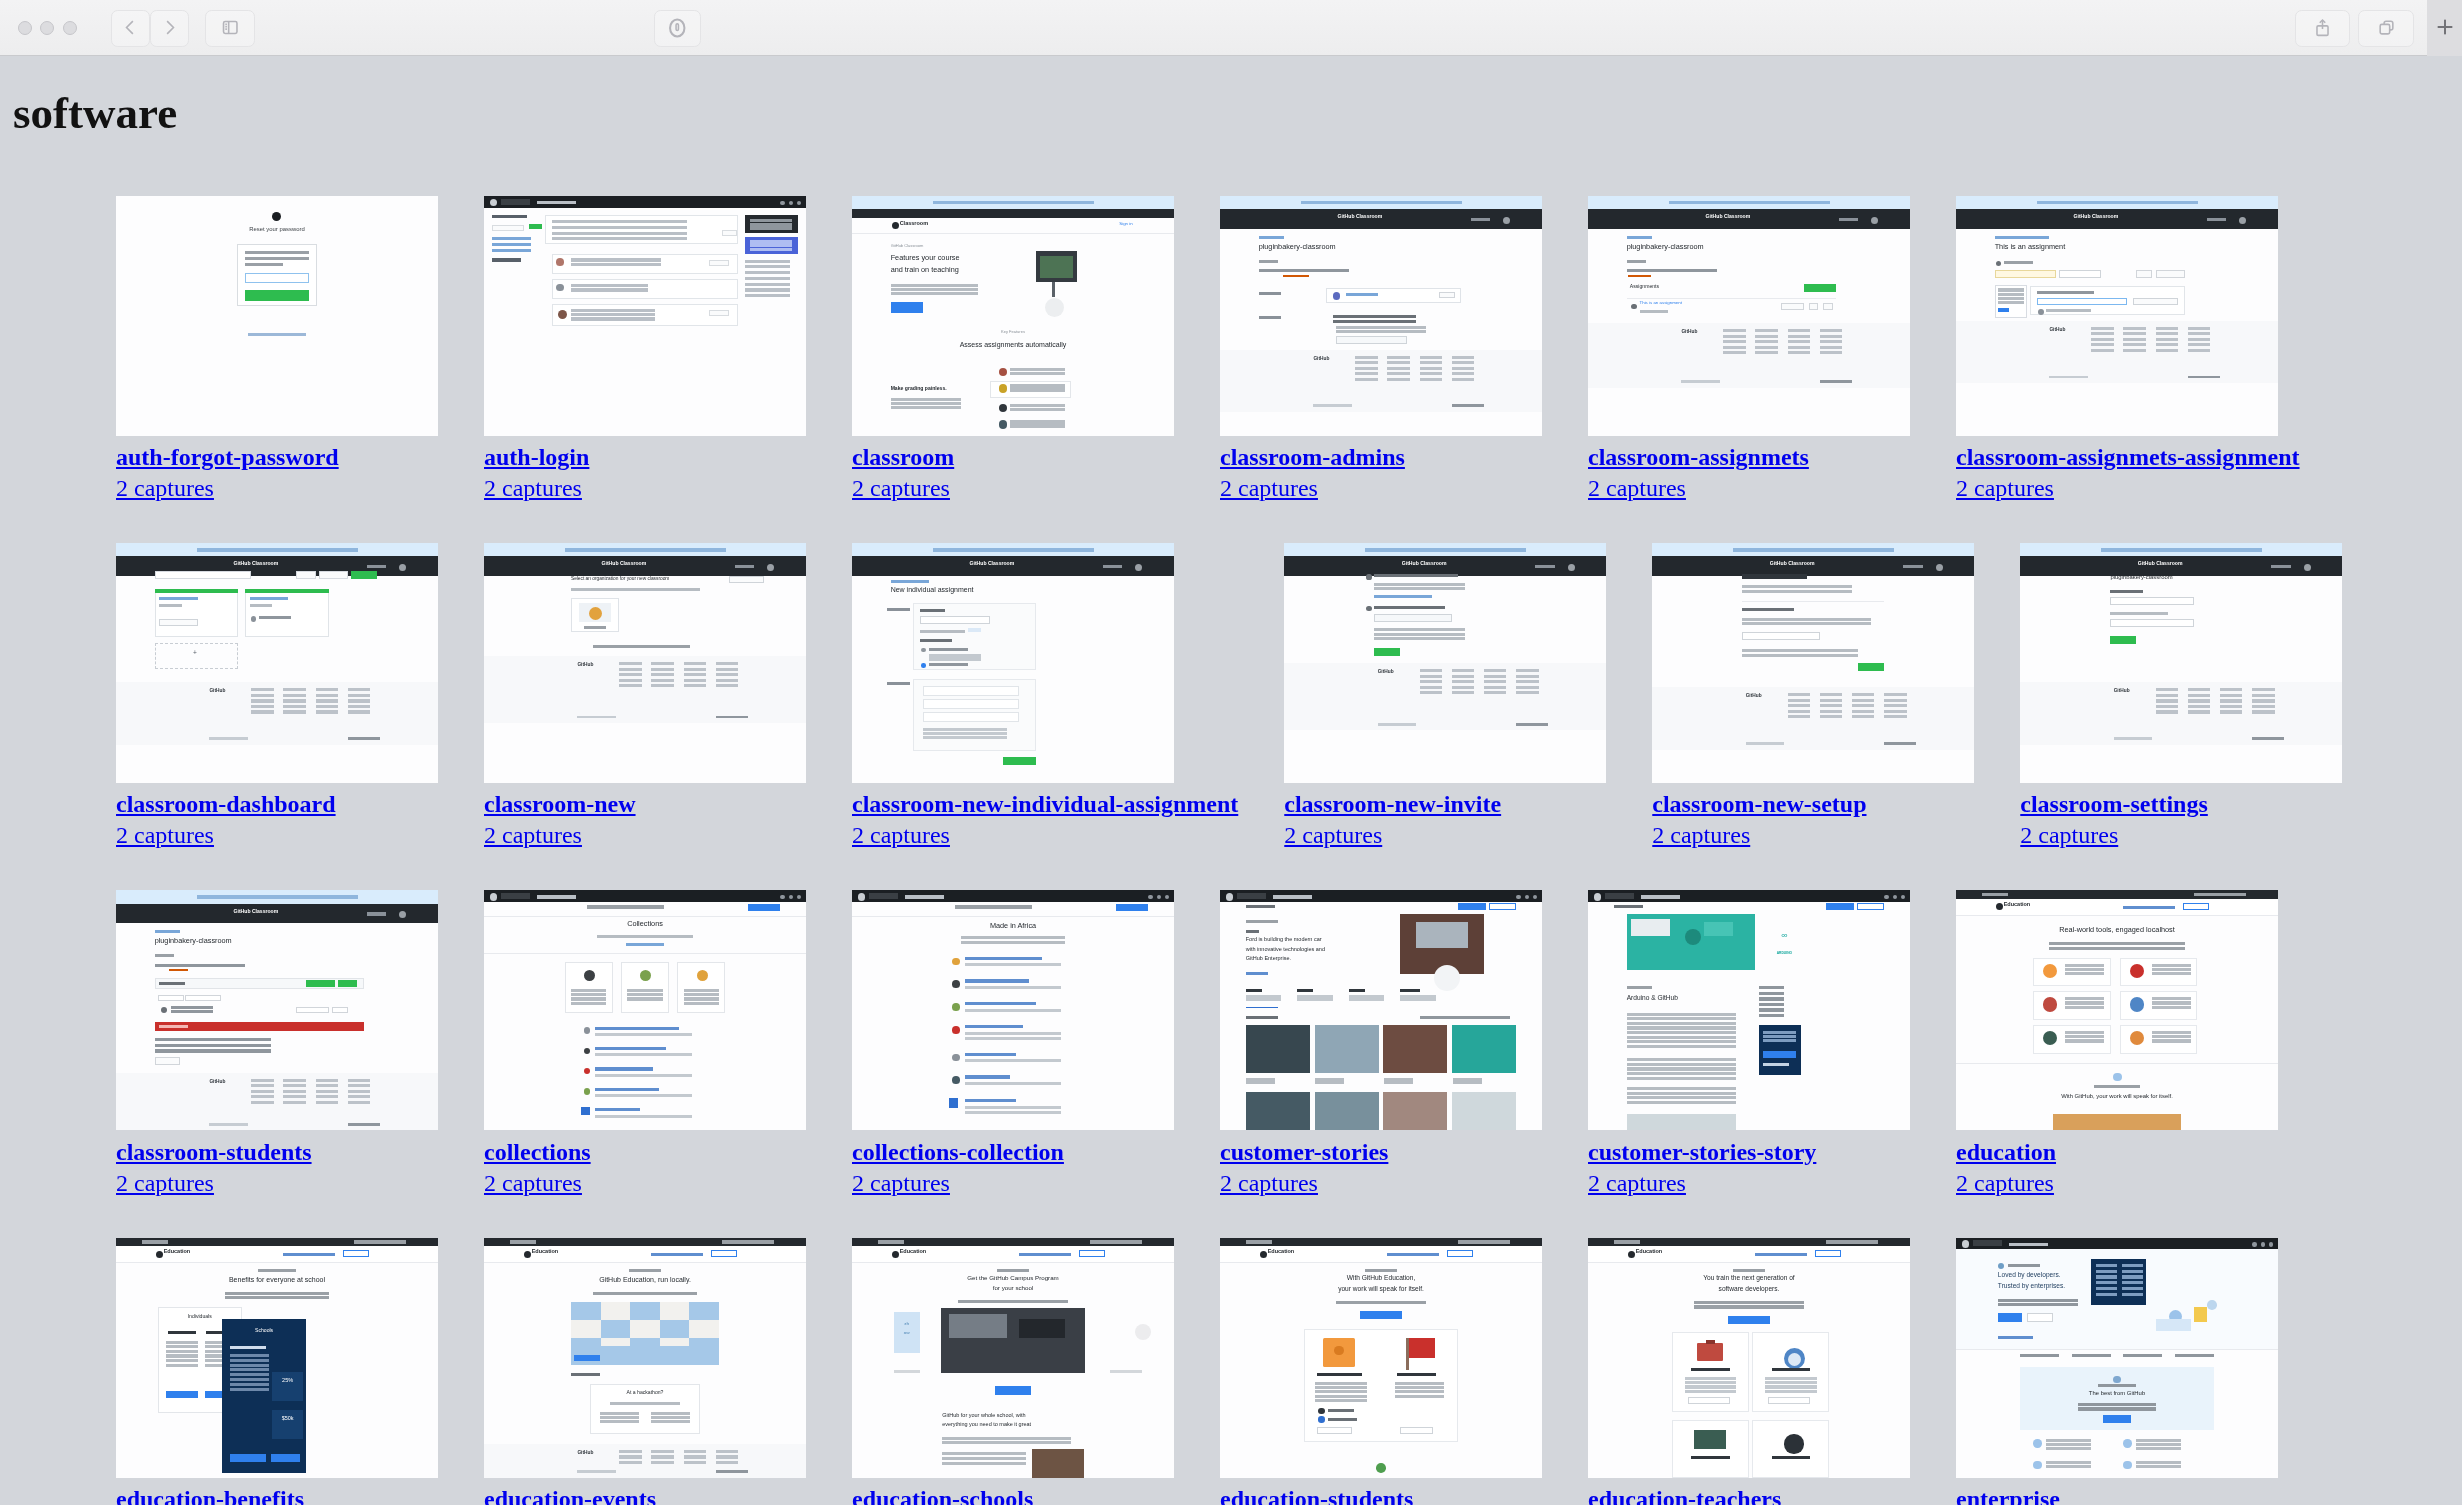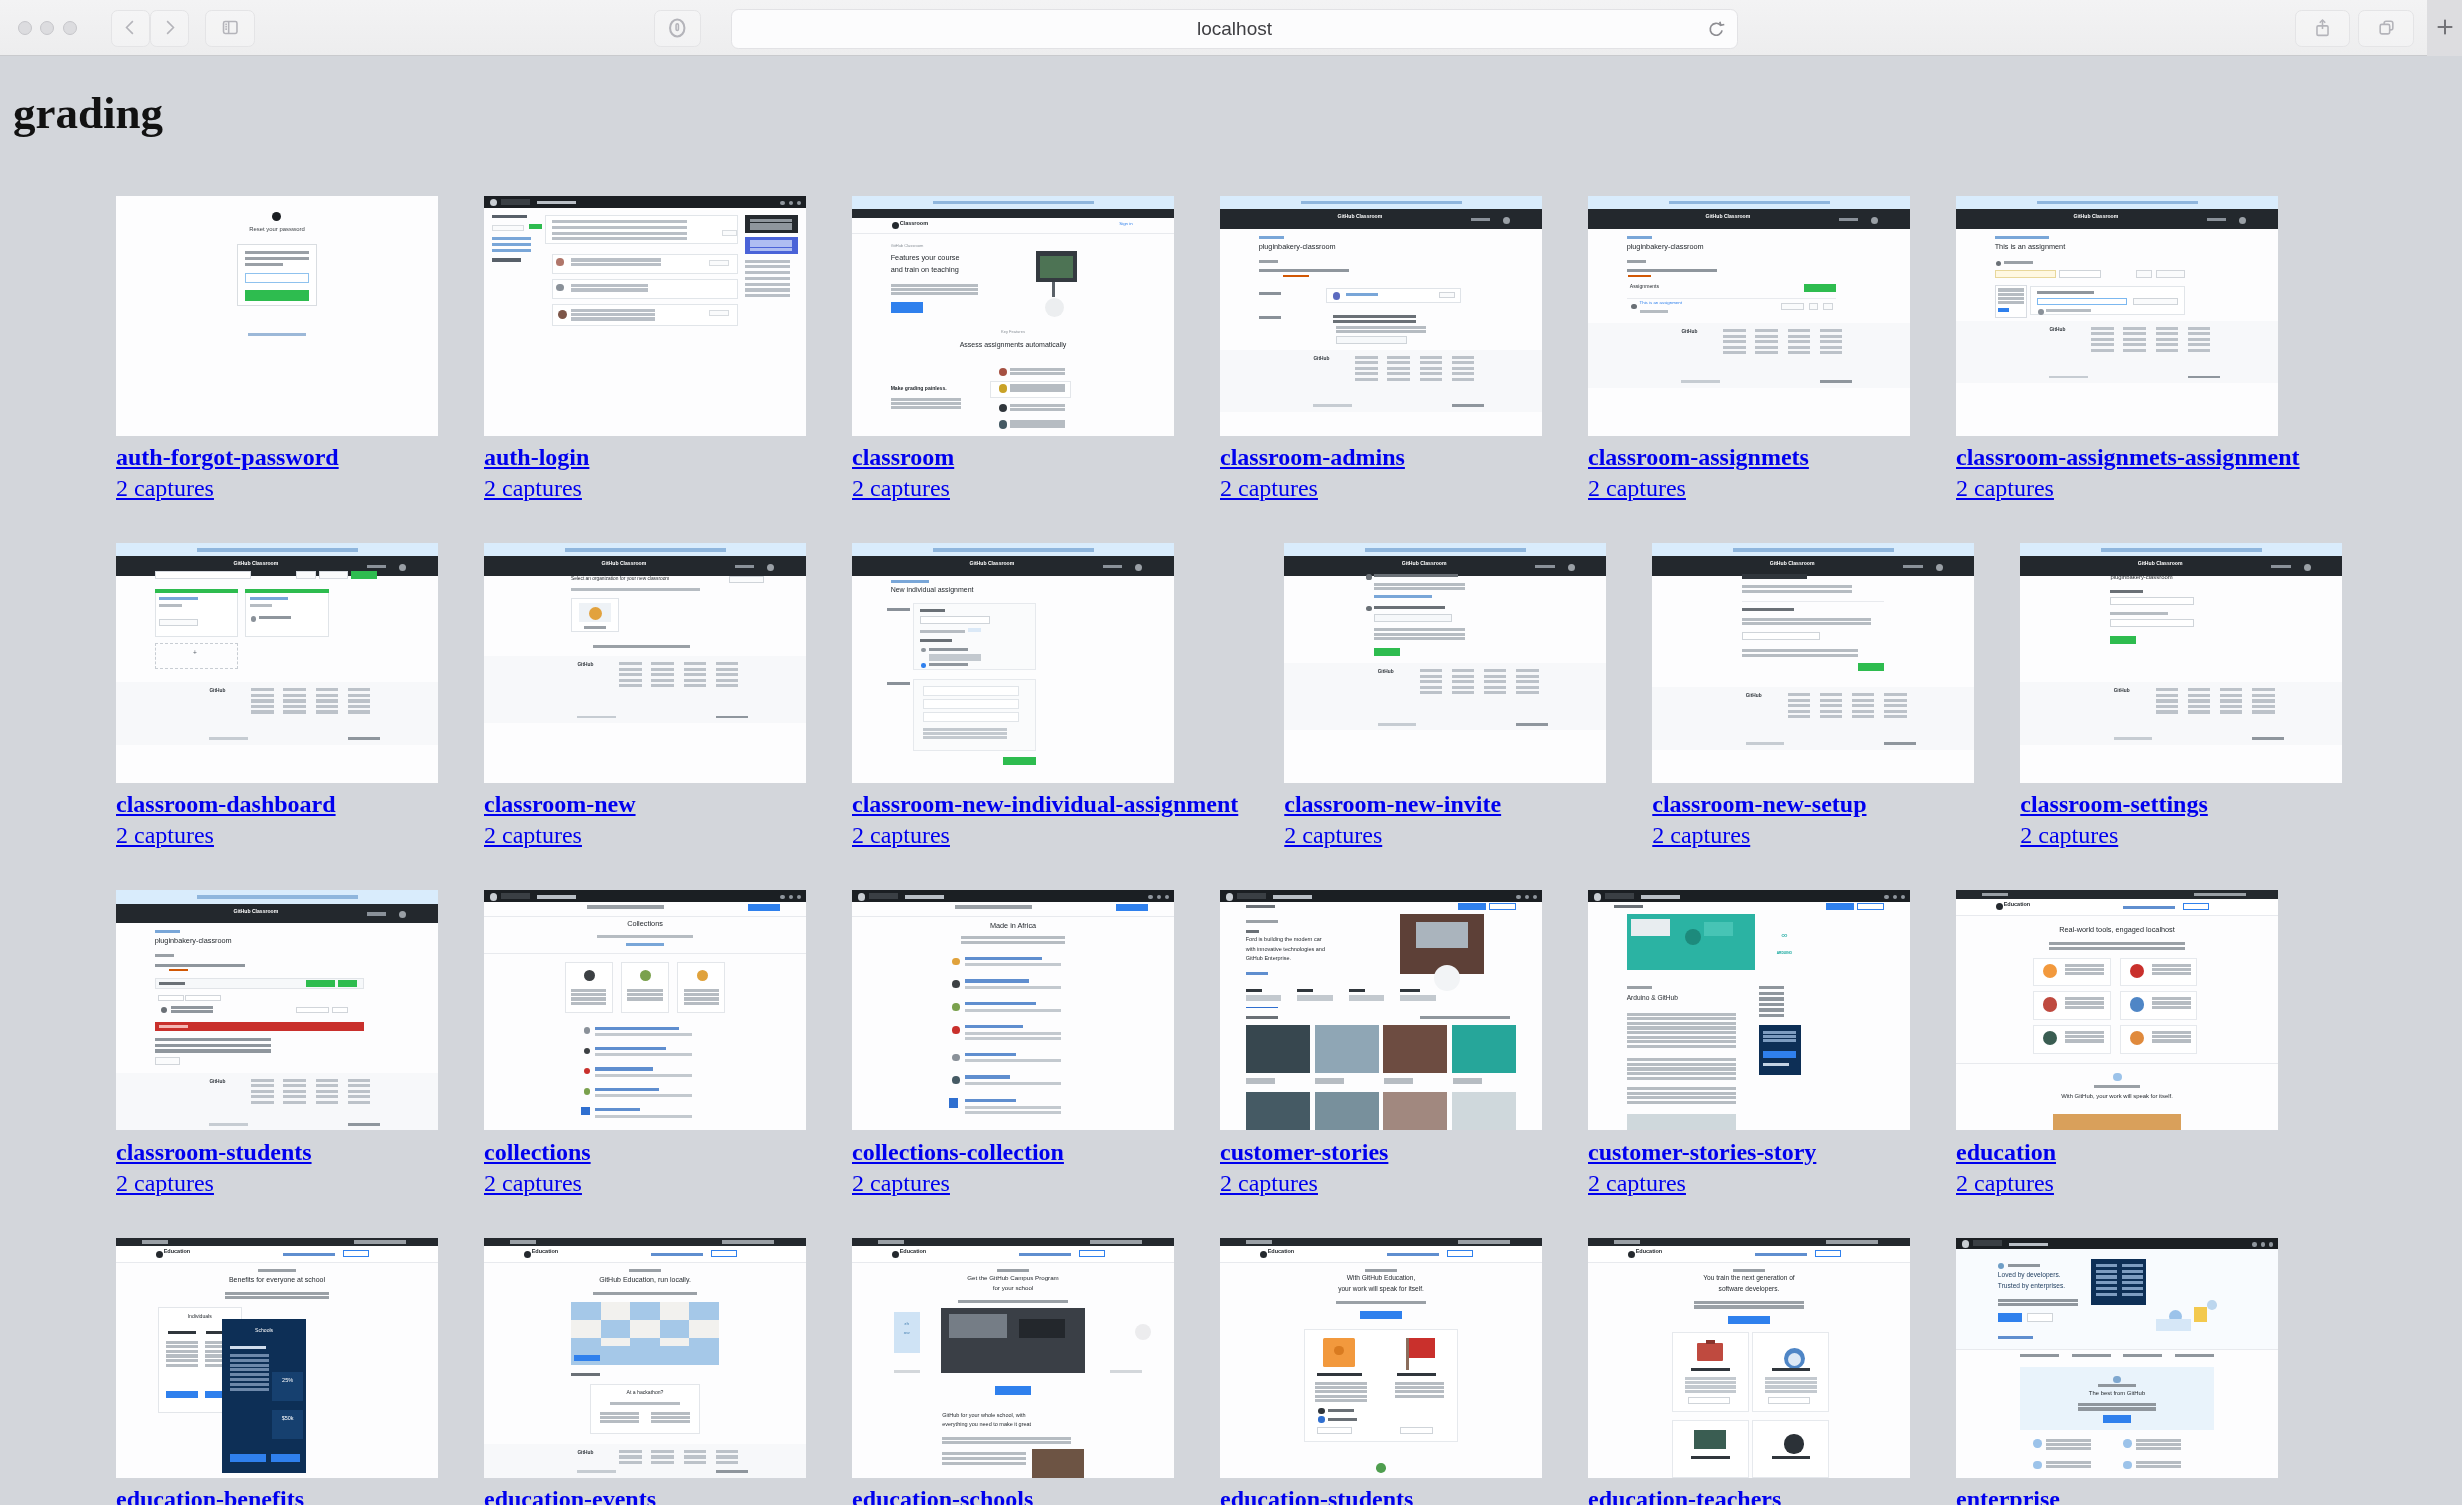--- a/index.html
+++ b/index.html
@@ -52,27 +52,20 @@
         </svg></span>
   </div>
 
   <div class="cbtn" style="left:654px;width:45px">
     <span><svg width="20.5" height="22" viewBox="0 0 24 26">
           <ellipse cx="12" cy="13" rx="8.5" ry="10" stroke-width="2.4"></ellipse>
           <rect x="10.6" y="8" width="2.8" height="8" rx="1.4" stroke-width="1.8"></rect>
         </svg></span>
   </div>
 
-  <div class="urlfield">
-    <span class="urltext">localhost</span>
-    <span class="reload"><svg width="20.5" height="20.5" viewBox="0 0 24 24" style="stroke:#8e8e93;fill:none;stroke-width:2">
-          <path d="M18.8 13.2 A7 7 0 1 1 17 7.2"></path>
-          <path d="M16.2 3.2 L17.3 7.4 L21.4 6.4" fill="none"></path>
-        </svg></span>
-  </div>
 
   <div class="cbtn" style="left:2295px;width:53px">
     <span><svg width="19" height="20.5" viewBox="0 0 24 26">
           <rect x="5" y="10" width="14" height="12" rx="1.5"></rect>
           <line x1="12" y1="2.8" x2="12" y2="14"></line>
           <path d="M8.5 6 L12 2.6 L15.5 6"></path>
         </svg></span>
   </div>
   <div class="cbtn" style="left:2358px;width:54px">
     <span><svg width="19" height="19" viewBox="0 0 24 24">
@@ -81,21 +74,21 @@
         </svg></span>
   </div>
   <div class="newtabzone">
     <span><svg width="22" height="22" viewBox="0 0 24 24" style="stroke:#737378;fill:none;stroke-width:2.2">
           <line x1="12" y1="4" x2="12" y2="20"></line>
           <line x1="4" y1="12" x2="20" y2="12"></line>
         </svg></span>
   </div>
 </div>
 
-<h1 class="pagetitle">grading</h1>
+<h1 class="pagetitle">software</h1>
 <div class="gallery">
     <div class="item">
       <a class="thumb" href="#">
         <div class="p" style="left: 48.6%; top: 6.5%; width: 9px; height: 9px; border-radius: 50%; background: rgb(26, 29, 33);"></div>
         <div class="p ptext" style="left: 50%; top: 12.5%; font-size: 5.9px; color: rgb(58, 63, 68); transform: translateX(-50%);">Reset your password</div>
         <div class="p" style="left: 37.5%; top: 20%; width: 25%; height: 26%; background: rgb(255, 255, 255); border: 0.7px solid rgb(217, 221, 225);"></div>
         <div class="p" style="left: 40%; top: 23%; width: 20%; height: 1.3%; background: rgb(154, 160, 166);"></div>
         <div class="p" style="left: 40%; top: 25.4%; width: 20%; height: 1.3%; background: rgb(154, 160, 166);"></div>
         <div class="p" style="left: 40%; top: 28%; width: 12%; height: 1.3%; background: rgb(154, 160, 166);"></div>
         <div class="p" style="left: 40%; top: 32%; width: 20%; height: 4.2%; background: rgb(255, 255, 255); border: 0.7px solid rgb(143, 194, 238);"></div>

